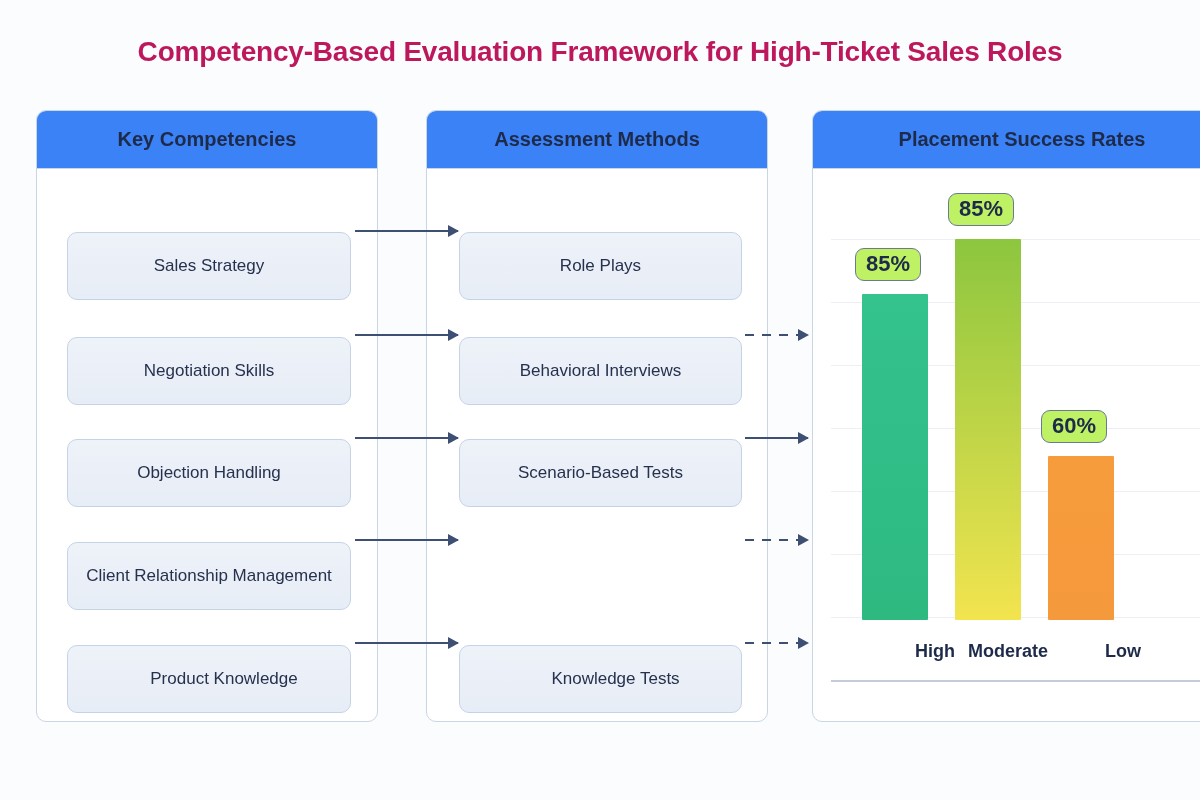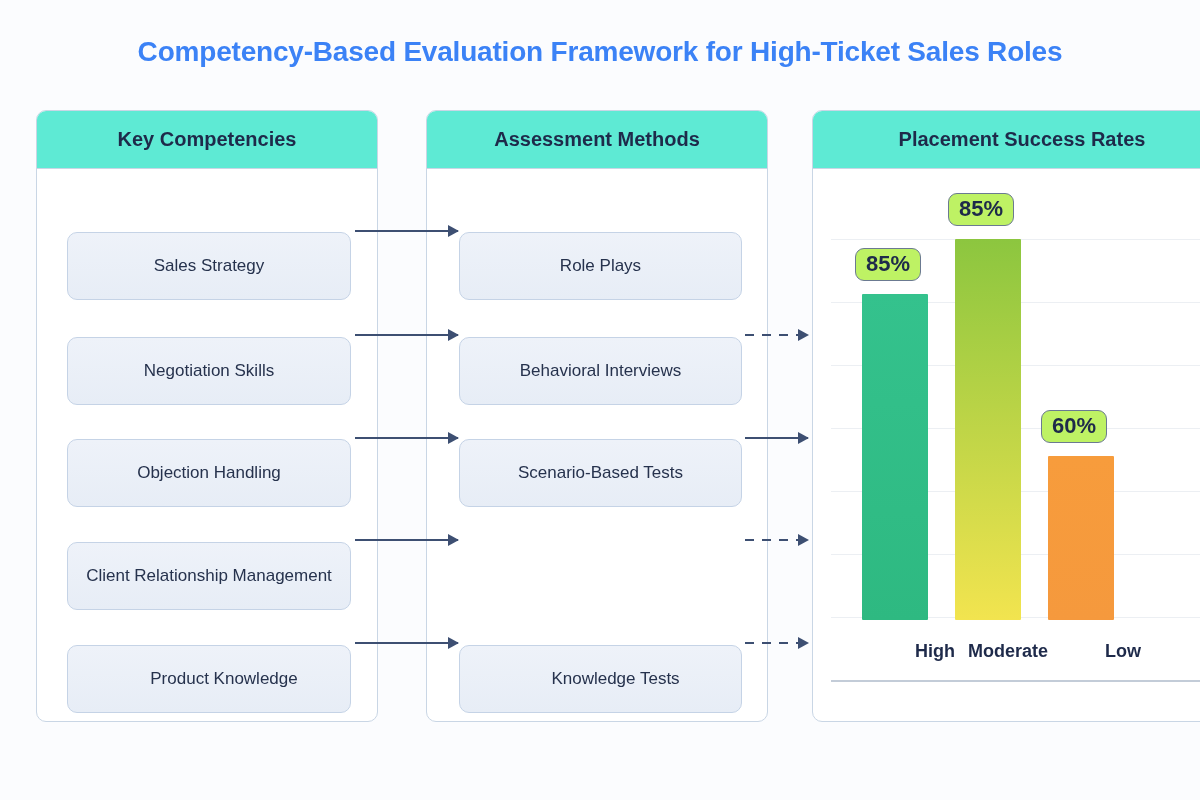--- a/index.html
+++ b/index.html
@@ -10,34 +10,34 @@
     font-family: "Liberation Sans", sans-serif;
     overflow: hidden;
   }
   #root { position: relative; width: 1200px; height: 800px; }
 
   
   .page-title {
     position: absolute; left: 0; top: 36px; width: 1200px;
     text-align: center;
     font-size: 28px; font-weight: bold; letter-spacing: -0.2px;
-    color: #3b82f6;
+    color: #be185d;
   }
 
   
   .panel {
     position: absolute;
     background: #ffffff;
     border: 1px solid #c9d6e5;
     border-radius: 10px;
     overflow: hidden;
   }
   .panel-header {
     height: 58px;
-    background: #5eead4;
+    background: #3b82f6;
     border-bottom: 1px solid #c9d6e5;
     display: flex; align-items: center; justify-content: center;
     font-size: 20px; font-weight: bold; color: #1e2a4a;
   }
   .panel-body { position: relative; height: calc(100% - 58px); }
 
   #panel-competencies { left: 36px;  top: 110px; width: 342px; height: 612px; }
   #panel-methods      { left: 426px; top: 110px; width: 342px; height: 612px; }
   #panel-chart        { left: 812px; top: 110px; width: 420px; height: 612px; }
 

